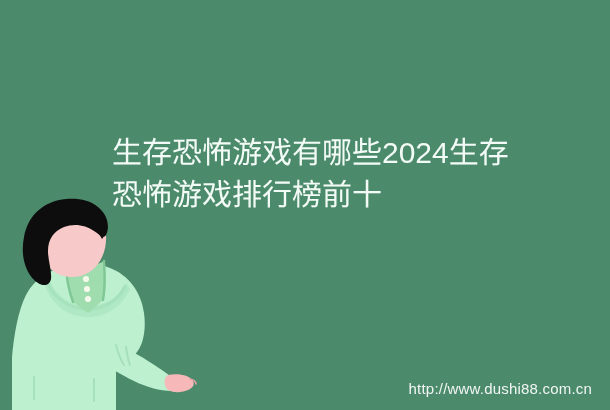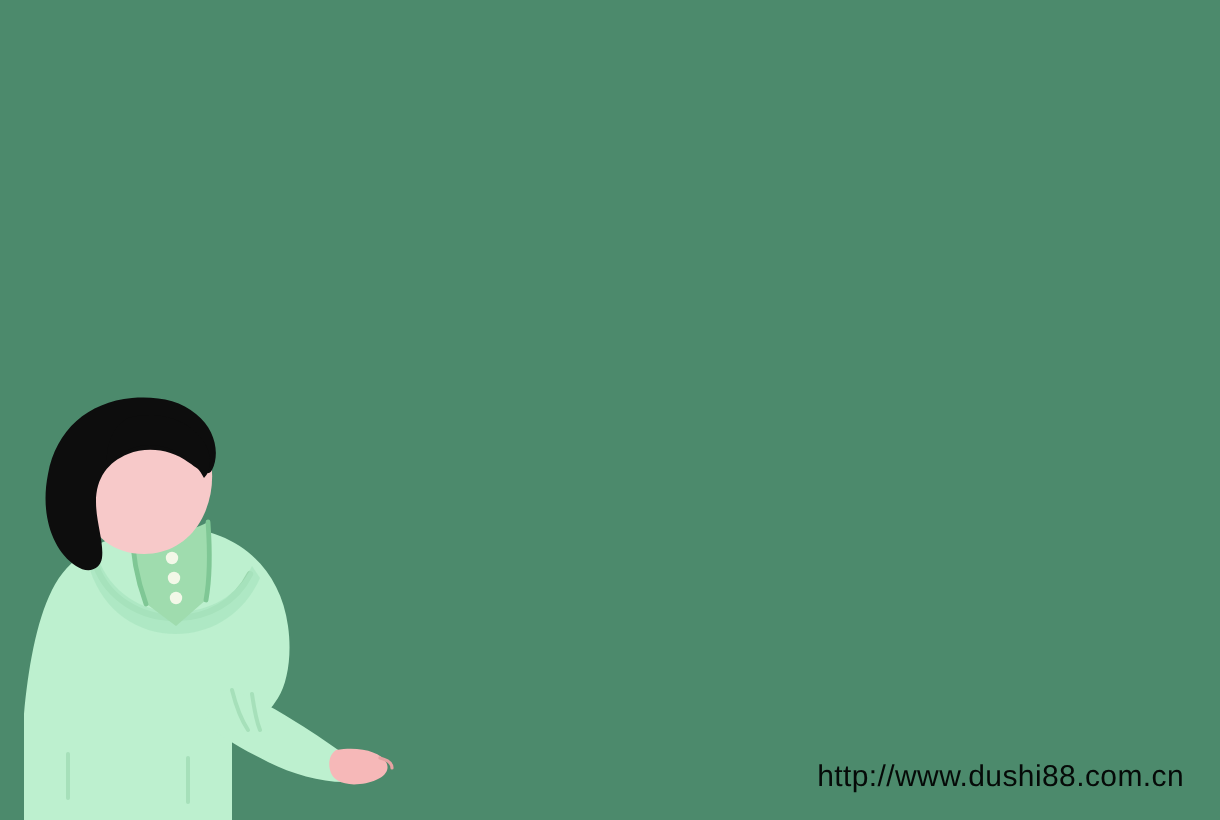--- a/index.html
+++ b/index.html
@@ -31,21 +31,21 @@
     font-weight: 400;
     white-space: pre-wrap;
     word-break: break-all;
   }
 
   
   #watermark {
     position: absolute;
     right: 18px;
     bottom: 12px;
-    color: #000000;
+    color: #ffffff;
     font-size: 15px;
     line-height: 18px;
     letter-spacing: 0.2px;
     opacity: 0.92;
     margin-left: 47px;
   }
 
   
   #character {
     position: absolute;
@@ -148,16 +148,17 @@
 
       <path d="M 56 14
                C 70 10, 86 14, 94 26
                C 98 32, 98 40, 94 44
                C 90 36, 82 30, 72 28
                C 62 26, 52 30, 46 38
                C 44 30, 48 18, 56 14 Z" fill="#0d0d0d"></path>
     </svg>
   </div>
 
+  <div id="title-block">生存恐怖游戏有哪些2024生存恐怖游戏排行榜前十</div>
 
   <div id="watermark">http://www.dushi88.com.cn</div>
 
 </div>
 
 </body></html>

